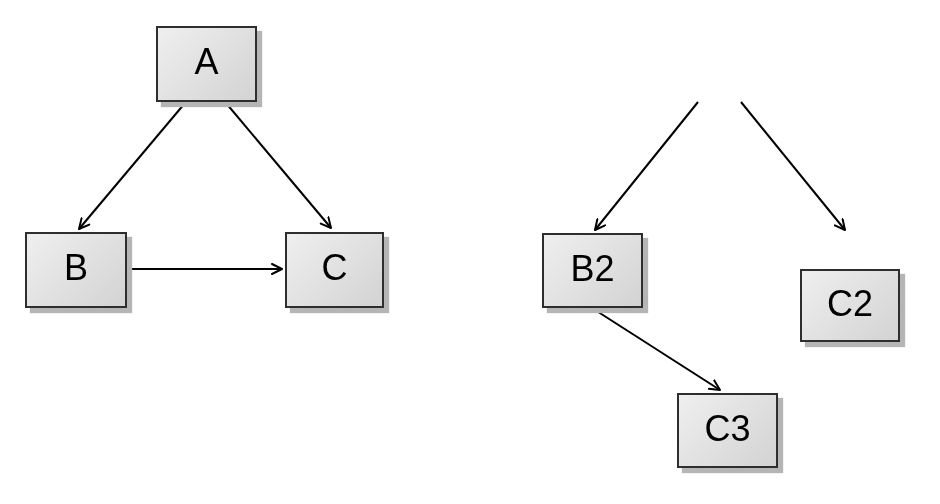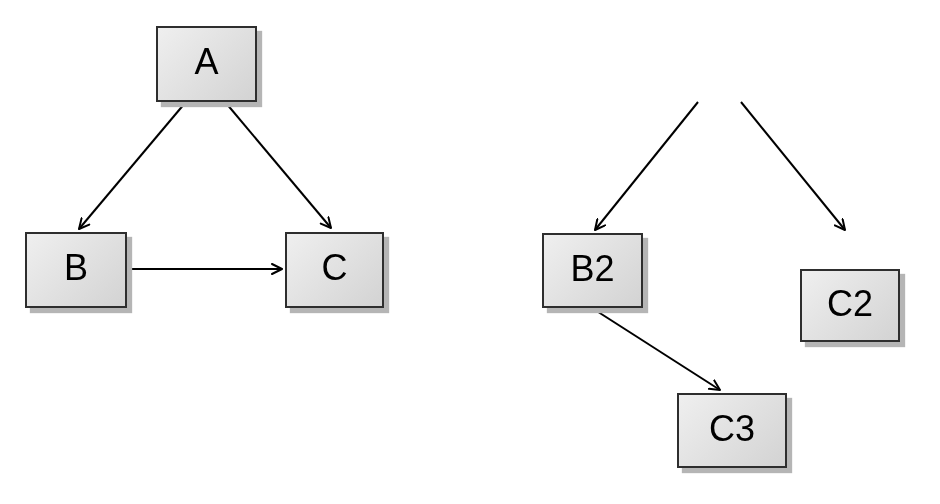--- a/index.html
+++ b/index.html
@@ -73,17 +73,17 @@
       </div>
       <div class="node" style="left: 285px; top: 232px; width: 99px; height: 76px; background: linear-gradient(135deg, rgb(239, 239, 239) 0%, rgb(211, 211, 211) 100%); border: 2px solid rgb(46, 46, 46); box-shadow: rgb(181, 181, 181) 5px 5px 1px; color: rgb(0, 0, 0);">
         <span>C</span>
       </div>
       <div class="node" style="left: 542px; top: 233px; width: 101px; height: 75px; background: linear-gradient(135deg, rgb(239, 239, 239) 0%, rgb(211, 211, 211) 100%); border: 2px solid rgb(46, 46, 46); box-shadow: rgb(181, 181, 181) 5px 5px 1px; color: rgb(0, 0, 0);">
         <span>B2</span>
       </div>
       <div class="node" style="left: 800px; top: 233px; width: 100px; height: 73px; background: linear-gradient(135deg, rgb(239, 239, 239) 0%, rgb(211, 211, 211) 100%); border: 2px solid rgb(46, 46, 46); box-shadow: rgb(181, 181, 181) 5px 5px 1px; color: rgb(0, 0, 0); margin-top: 36px;">
         <span>C2</span>
       </div>
-      <div class="node" style="left: 677px; top: 393px; width: 110px; height: 75px; background: linear-gradient(135deg, rgb(239, 239, 239) 0%, rgb(211, 211, 211) 100%); border: 2px solid rgb(46, 46, 46); box-shadow: rgb(181, 181, 181) 5px 5px 1px; color: rgb(0, 0, 0);">
+      <div class="node" style="left: 677px; top: 393px; width: 101px; height: 75px; background: linear-gradient(135deg, rgb(239, 239, 239) 0%, rgb(211, 211, 211) 100%); border: 2px solid rgb(46, 46, 46); box-shadow: rgb(181, 181, 181) 5px 5px 1px; color: rgb(0, 0, 0);">
         <span>C3</span>
       </div>
     </div>
 </div>
 
 </body></html>

